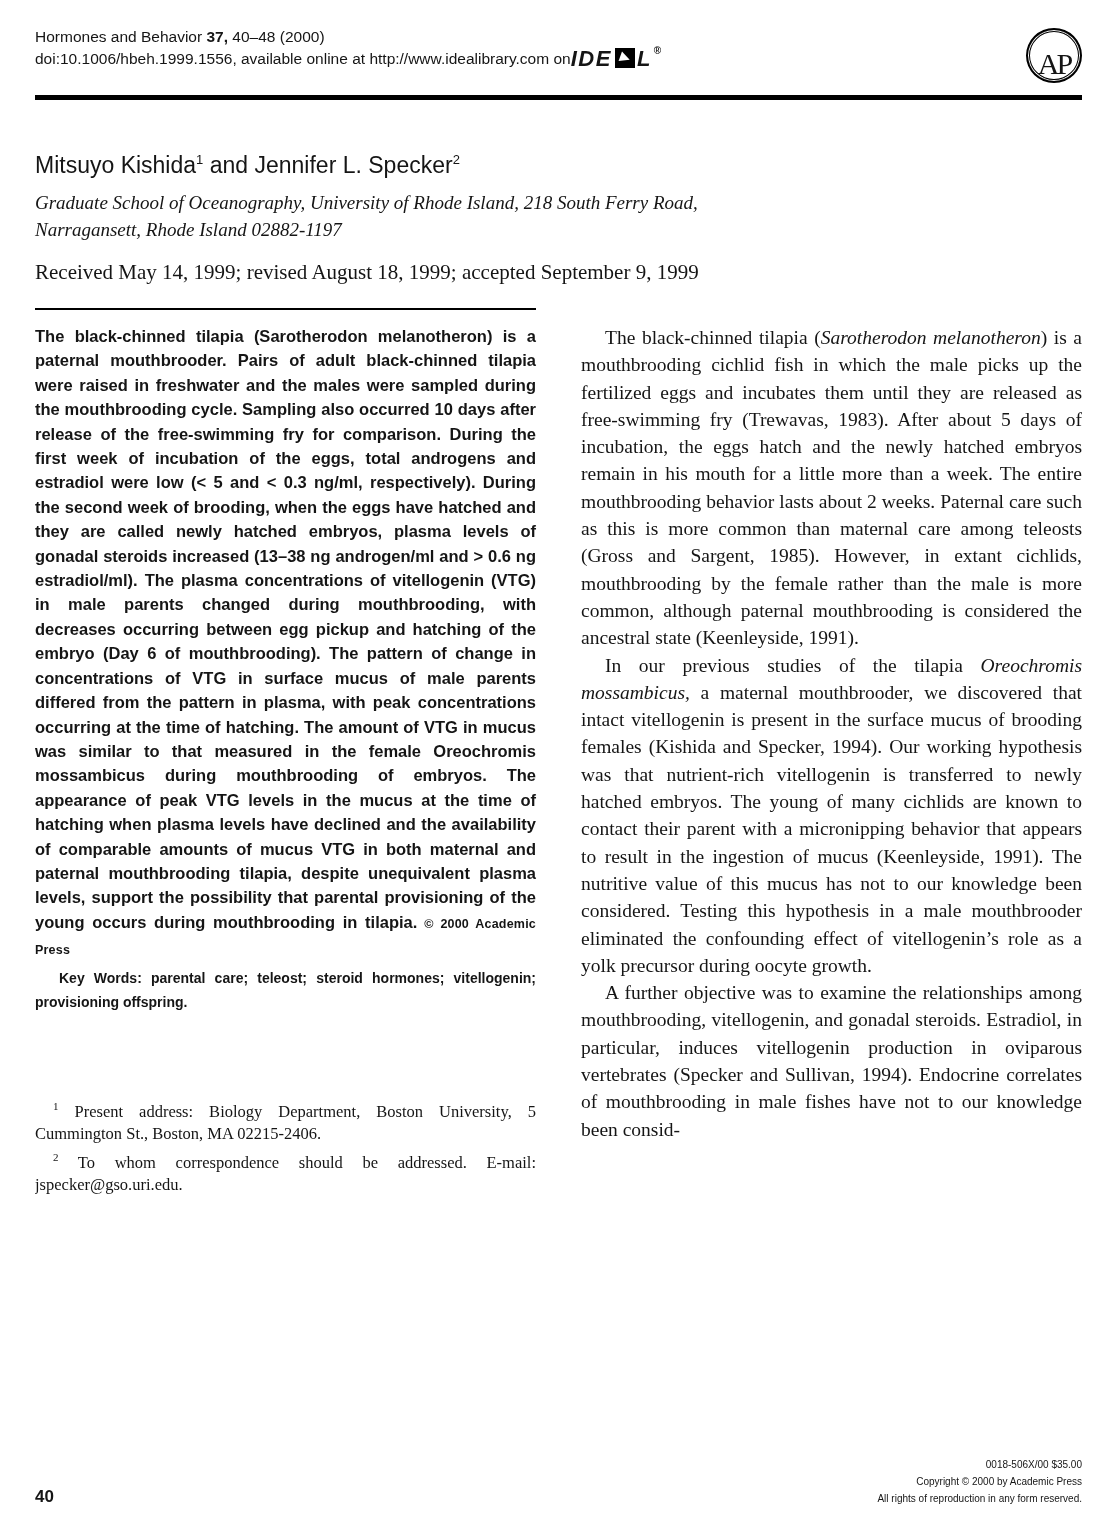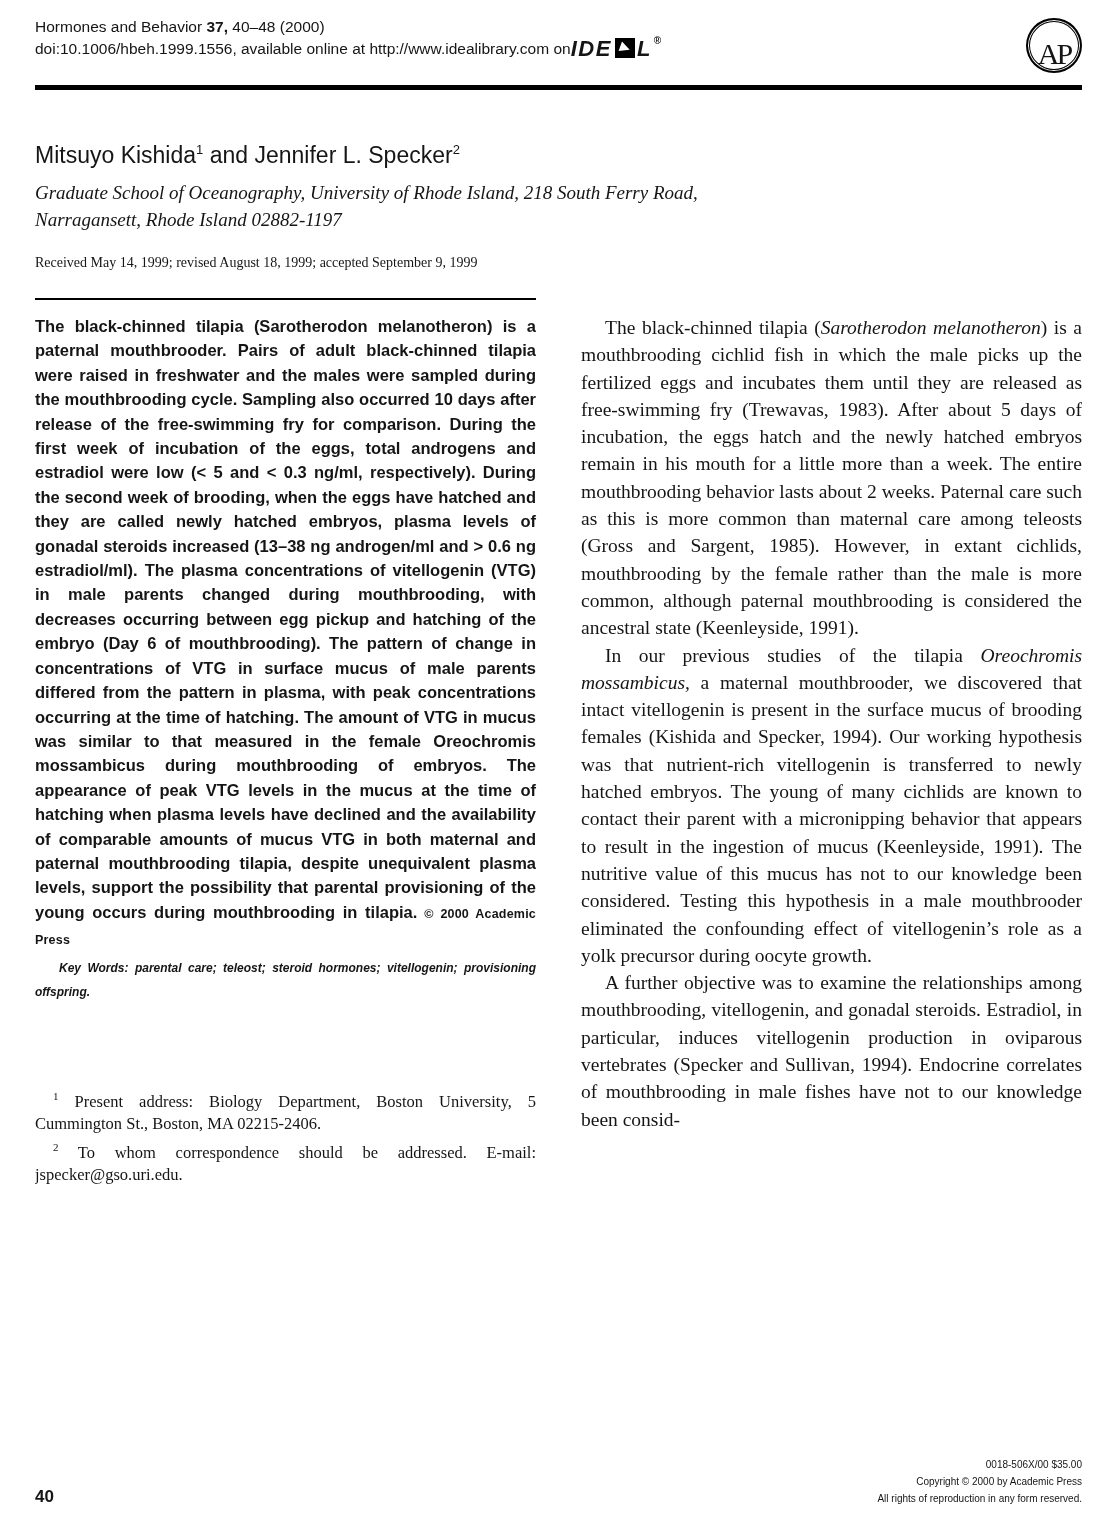--- a/index.html
+++ b/index.html
@@ -6,21 +6,21 @@
   html, body { margin: 0; padding: 0; background: #d9d9d9; }
   .page {
     position: relative;
     width: 1115px;
     height: 1519px;
     margin: 0 auto;
     background: #ffffff;
     color: #151515;
     overflow: hidden;
   }
-  .inner { padding: 16px 33px 0 35px; }
+  .inner { padding: 26px 33px 0 35px; }
 
   
   .masthead { display: flex; justify-content: space-between; align-items: flex-start; }
   .mast-text { font-family: "Liberation Sans", sans-serif; font-size: 15.5px; line-height: 21px; }
   .journal-line { white-space: nowrap; }
   .doi-line { display: flex; align-items: center; white-space: nowrap; margin-top: 1px; }
   .bd { font-weight: 700; }
   .it { font-style: italic; }
 
   .ideal {
@@ -68,39 +68,39 @@
   }
   .authors sup { font-size: 13px; }
   .affiliation {
     margin-top: 10px;
     font-family: "Liberation Serif", serif;
     font-style: italic; font-size: 19px; line-height: 27px;
   }
   .received {
     margin-top: 16px;
     font-family: "Liberation Serif", serif;
-    font-size: 14px; line-height: 27px;
+    font-size: 21px; line-height: 27px;
   }
   .col-rule { width: 501px; height: 2px; background: #000; margin-top: 22px; }
 
   
   .columns { display: flex; gap: 45px; margin-top: 14px; height: 950px; overflow: hidden; }
   .col { width: 501px; flex: 0 0 501px; }
 
   .col-left { display: flex; flex-direction: column; }
   .abstract {
     font-family: "Liberation Sans", sans-serif;
     font-weight: 700; font-size: 16.5px; line-height: 24.4px;
     text-align: justify; margin: 0;
   }
   .abstract .sm { font-size: 12.5px; letter-spacing: 0.2px; }
   .keywords {
     font-family: "Liberation Sans", sans-serif;
-    font-weight: 700; font-size: 12px; line-height: 24.4px;
-    text-align: justify; text-indent: 24px; margin: 3px 0 0; font-style: italic;
+    font-weight: 700; font-size: 14px; line-height: 24.4px;
+    text-align: justify; text-indent: 24px; margin: 3px 0 0;
   }
   .footnotes {
     margin-top: auto; margin-bottom: 78px;
     font-family: "Liberation Serif", serif;
     font-size: 16.5px; line-height: 22.5px;
   }
   .footnotes p { margin: 0; text-indent: 18px; text-align: justify; }
   .footnotes sup { font-size: 11px; }
 
   .col-right {

